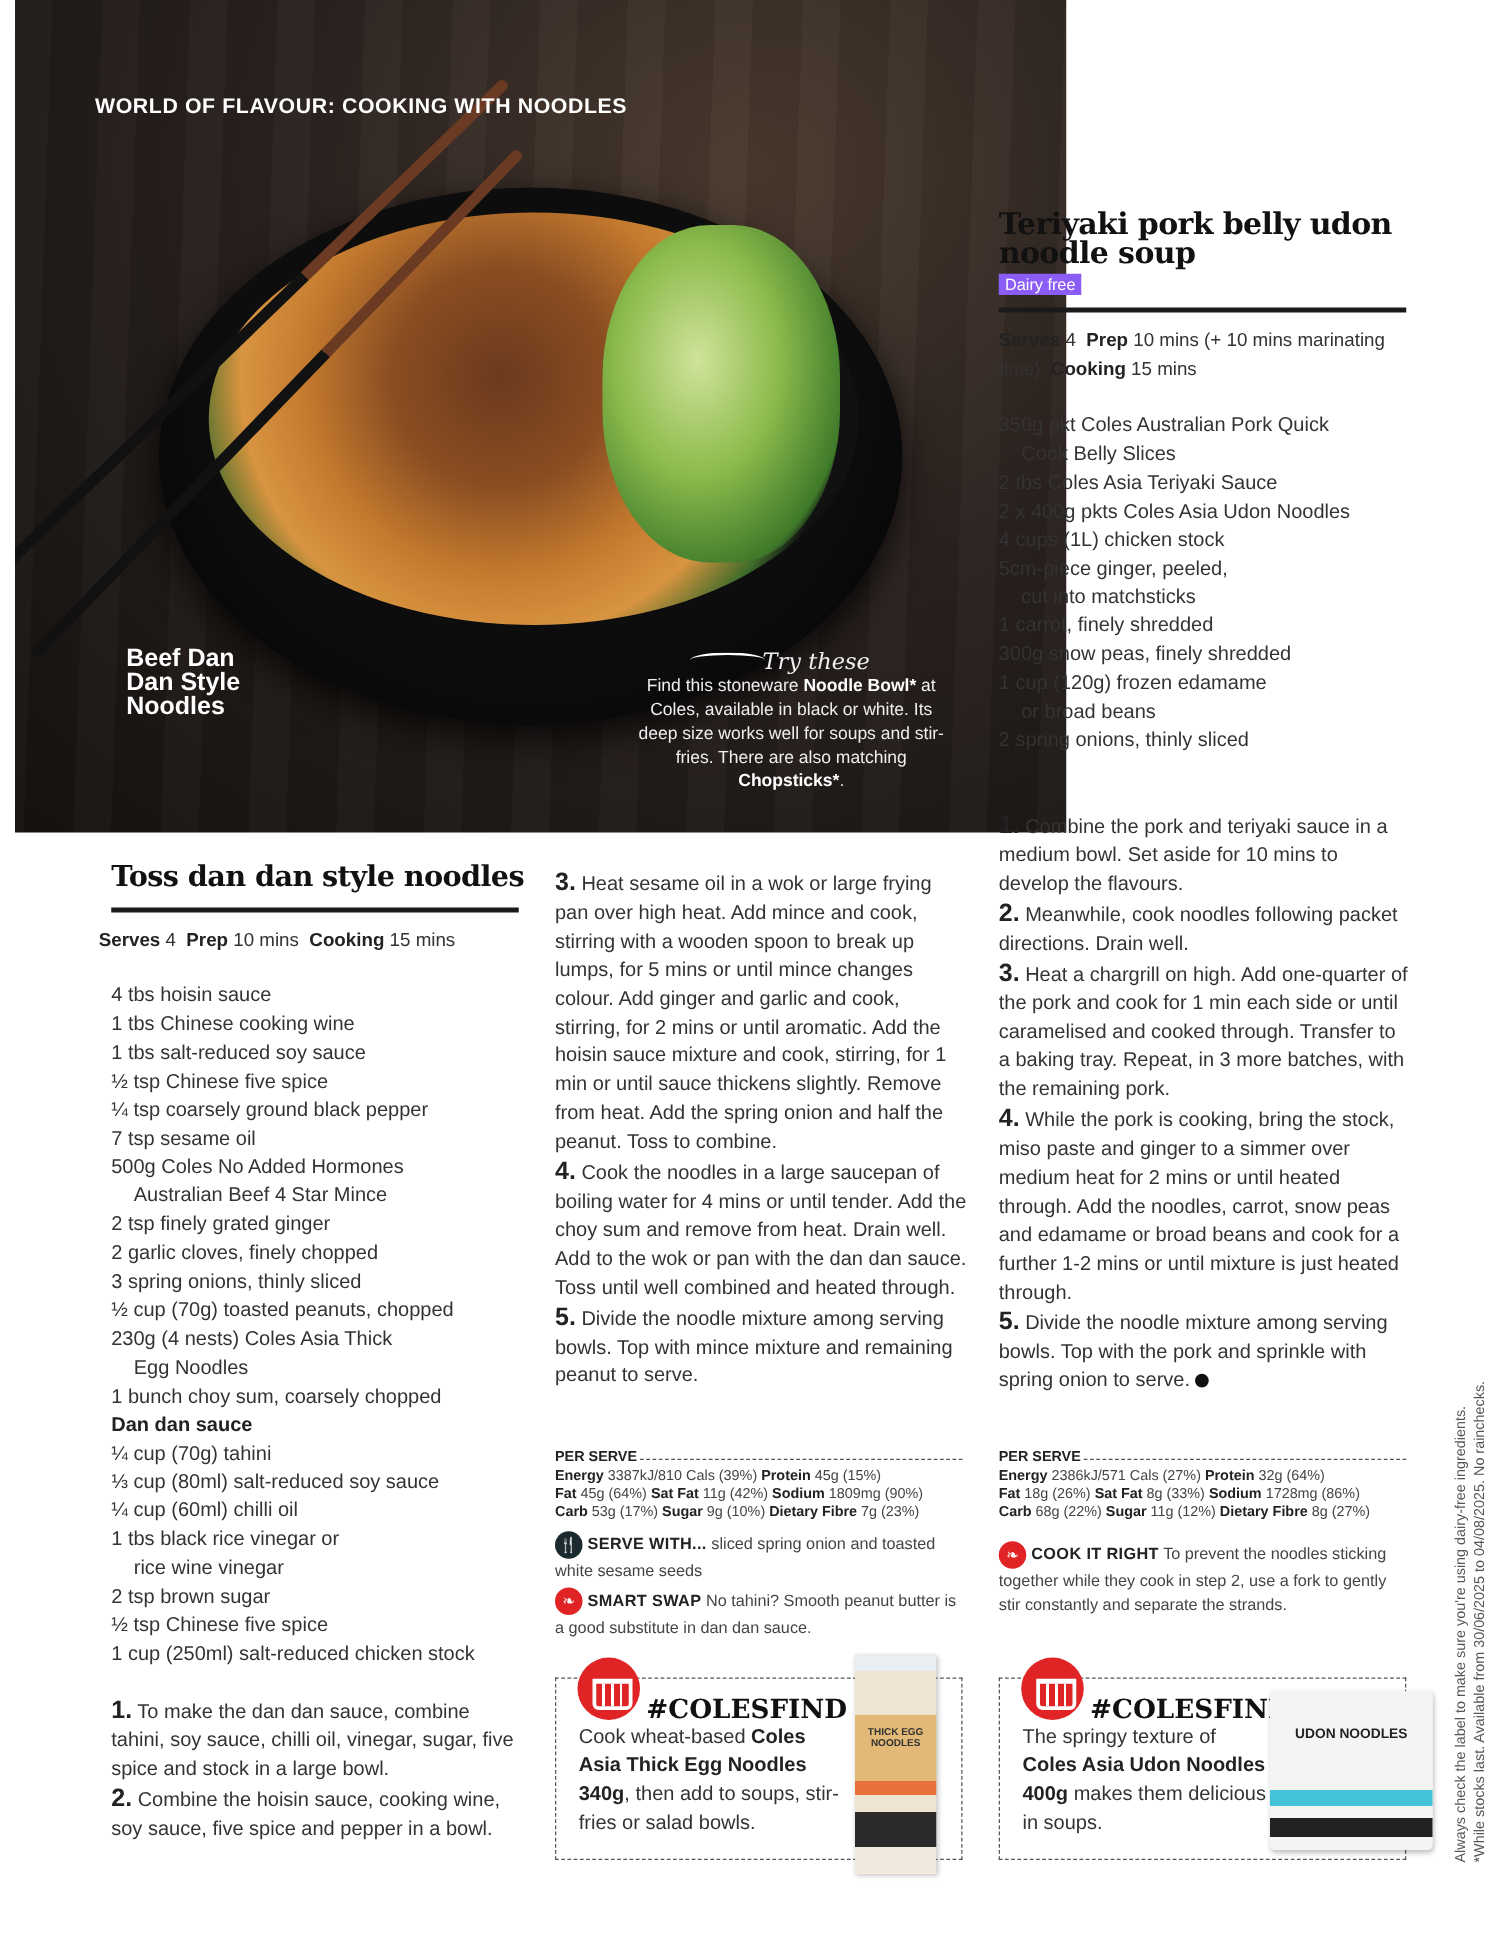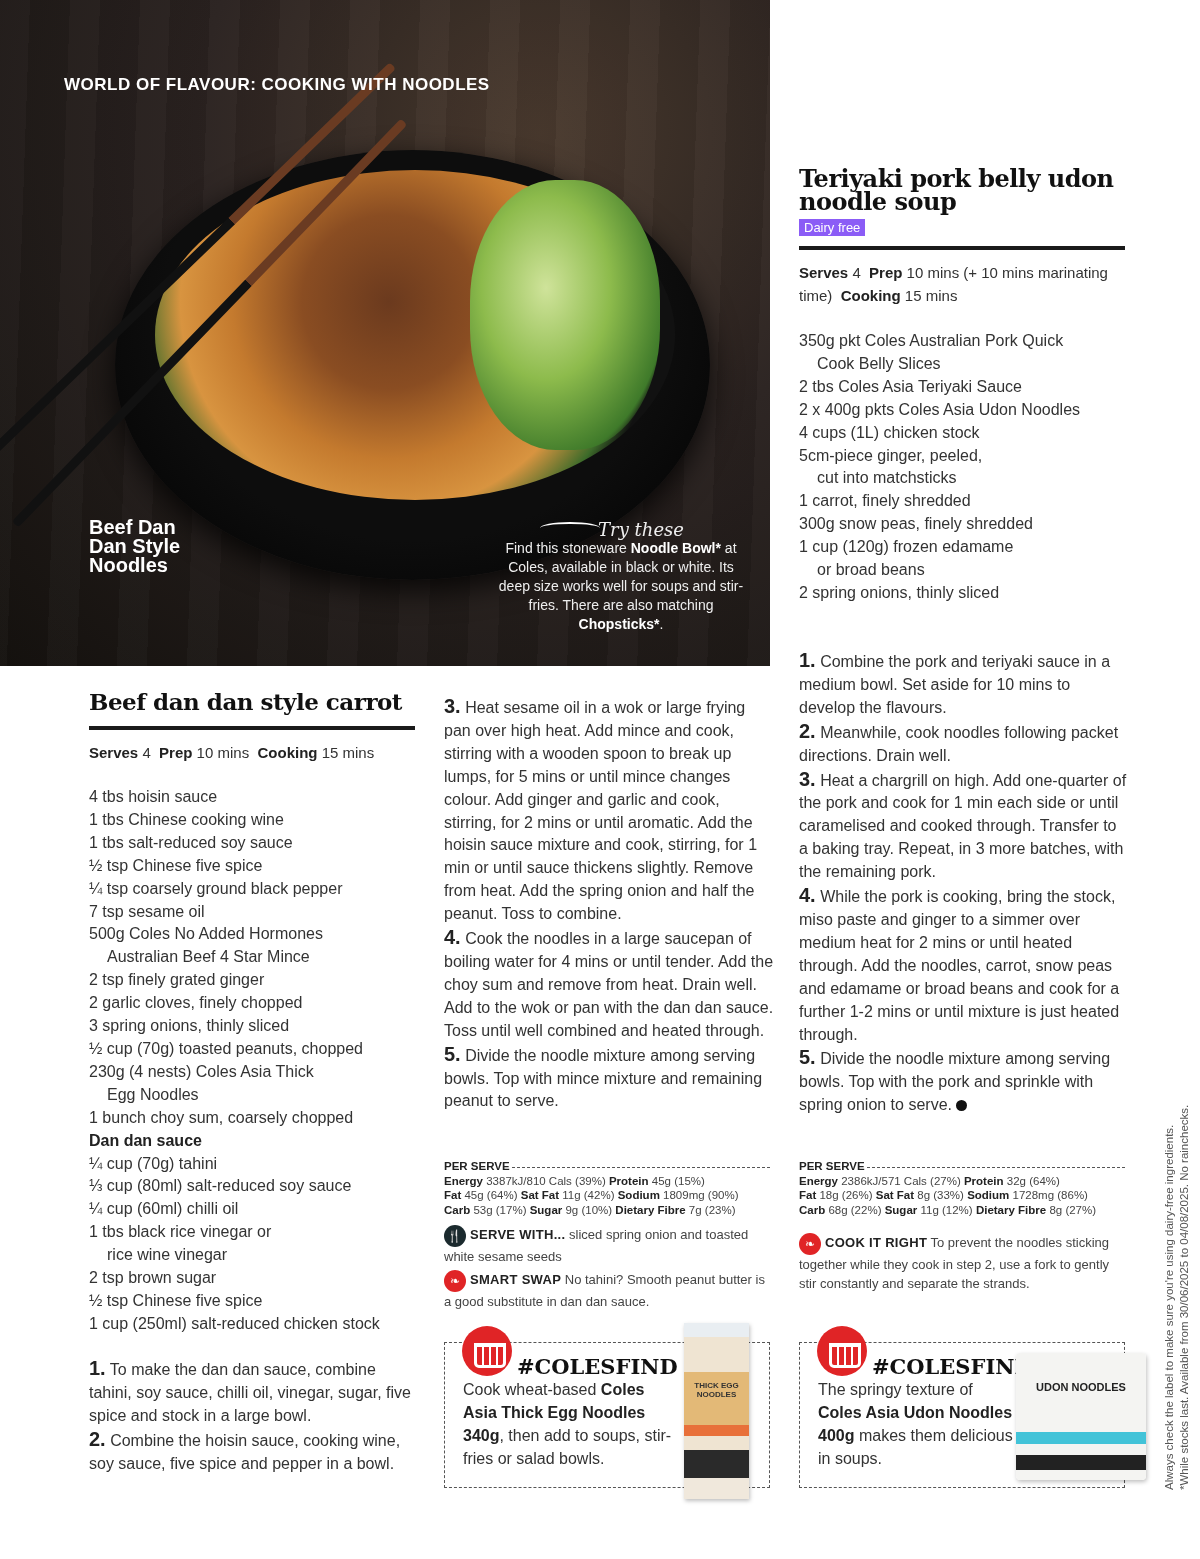--- a/index.html
+++ b/index.html
@@ -1,17 +1,17 @@
 <!DOCTYPE html>
 <html><head>
 <meta charset="utf-8">
 <style>
 *{box-sizing:border-box;margin:0;padding:0}
 body{width:1200px;height:1559px;background:#fff;font-family:"Liberation Sans",sans-serif;color:#333;position:relative;overflow:hidden}
-.hero{position:absolute;left:0;top:0;width:770px;height:666px;background:radial-gradient(ellipse at 70% 20%,#4a3a2e 0%,#2a2220 45%,#15120f 100%);overflow:hidden}
+.hero{position:absolute;left:12px;top:0;width:841px;height:666px;background:radial-gradient(ellipse at 70% 20%,#4a3a2e 0%,#2a2220 45%,#15120f 100%);overflow:hidden}
 .hero .board{position:absolute;inset:0;background:repeating-linear-gradient(92deg,rgba(255,255,255,0.02) 0 30px,rgba(0,0,0,0.05) 30px 70px)}
 .bowl{position:absolute;left:115px;top:150px;width:595px;height:430px;border-radius:50%;background:radial-gradient(ellipse at 50% 40%,#0d0d0d 60%,#000 100%);box-shadow:0 10px 30px rgba(0,0,0,.8)}
 .food{position:absolute;left:155px;top:170px;width:520px;height:330px;border-radius:50%;background:radial-gradient(circle at 45% 40%,#6b3a1e 0%,#8a4d22 25%,#c47a2e 45%,#d89440 60%,#3d6b2a 72%,#111 78%)}
 .greens{position:absolute;left:470px;top:180px;width:190px;height:270px;border-radius:45%;background:radial-gradient(ellipse at 40% 40%,#cfe39a 0%,#8dbb4c 40%,#3f7a2a 75%,transparent 80%)}
 .chop1,.chop2{position:absolute;height:9px;background:linear-gradient(90deg,#111 0 60%,#6a3b22 60% 100%);transform-origin:left center;border-radius:4px}
 .chop1{left:-10px;top:450px;width:560px;transform:rotate(-44deg)}
 .chop2{left:15px;top:520px;width:560px;transform:rotate(-46deg)}
 .hero-title{position:absolute;left:64px;top:75px;color:#fff;font-weight:bold;font-size:17px;letter-spacing:.5px}
 .caption{position:absolute;left:89px;top:518px;color:#fff;font-size:20px;line-height:19px;font-weight:bold}
 .try{position:absolute;left:495px;top:520px;width:252px;color:#eee;font-size:14px;line-height:19px;text-align:center}
@@ -100,23 +100,23 @@
     <div>2 spring onions, thinly sliced</div>
   </div>
 <div class="steps" id="r2-steps" style="left:799px;top:649px;width:330px">
     <div><span class="n">1.</span> <span>Combine the pork and teriyaki sauce in a medium bowl. Set aside for 10 mins to develop the flavours.</span></div>
     <div><span class="n">2.</span> <span>Meanwhile, cook noodles following packet directions. Drain well.</span></div>
     <div><span class="n">3.</span> <span>Heat a chargrill on high. Add one-quarter of the pork and cook for 1 min each side or until caramelised and cooked through. Transfer to a baking tray. Repeat, in 3 more batches, with the remaining pork.</span></div>
     <div><span class="n">4.</span> <span>While the pork is cooking, bring the stock, miso paste and ginger to a simmer over medium heat for 2 mins or until heated through. Add the noodles, carrot, snow peas and edamame or broad beans and cook for a further 1-2 mins or until mixture is just heated through.</span></div>
     <div><span class="n">5.</span> <span>Divide the noodle mixture among serving bowls. Top with the pork and sprinkle with spring onion to serve.</span><span class="end-dot"></span></div>
   </div>
 
-<div class="serif-h r1title">Beef dan dan style carrot</div>
+<div class="serif-h r1title">Toss dan dan style noodles</div>
 <div class="rule" style="left:89px;top:726px;width:326px"></div>
-<div class="meta" style="left:89px;top:741px;width:340px">
+<div class="meta" style="left:79px;top:741px;width:340px">
   <b>Serves</b> <span>4</span>&nbsp;
   <b>Prep</b> <span>10 mins</span>&nbsp;
   <b>Cooking</b> <span>15 mins</span>
 </div>
 <div class="list" id="r1-ing" style="left:89px;top:786px;width:340px">
     <div>4 tbs hoisin sauce</div>
     <div>1 tbs Chinese cooking wine</div>
     <div>1 tbs salt-reduced soy sauce</div>
     <div>½ tsp Chinese five spice</div>
     <div>¼ tsp coarsely ground black pepper</div>

